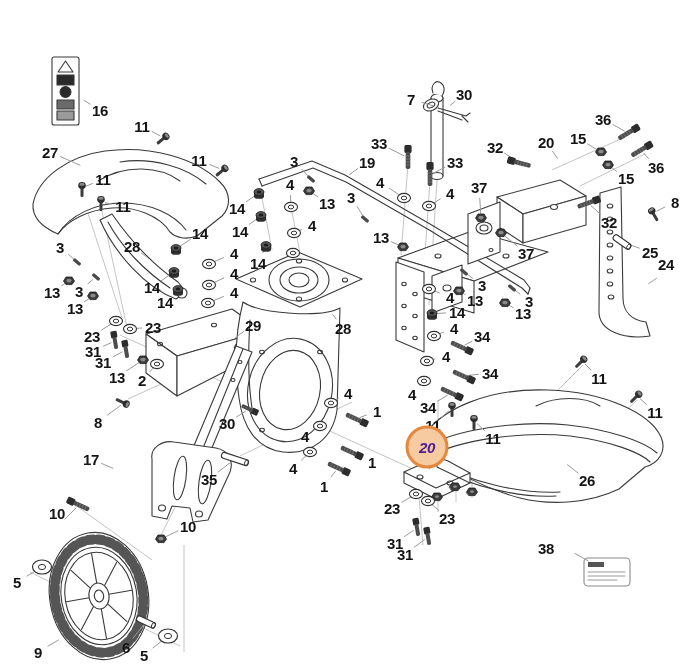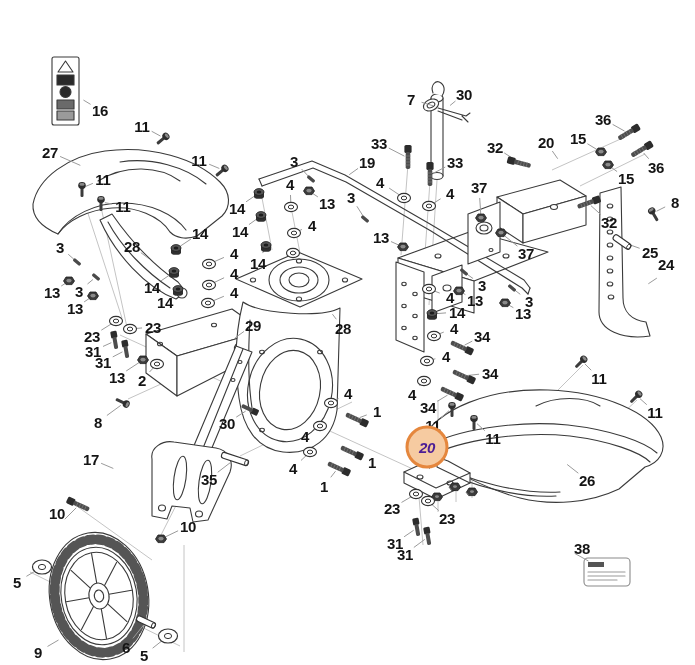--- a/index.html
+++ b/index.html
@@ -515,15 +515,15 @@
       <div class="callout" style="left: 38px; top: 652px;">9</div>
       <div class="callout" style="left: 126px; top: 647px;">6</div>
       <div class="callout" style="left: 144px; top: 655px;">5</div>
       <div class="callout" style="left: 392px; top: 508px;">23</div>
       <div class="callout" style="left: 447px; top: 518px;">23</div>
       <div class="callout" style="left: 395px; top: 543px;">31</div>
       <div class="callout" style="left: 405px; top: 554px;">31</div>
       <div class="callout" style="left: 587px; top: 480px;">26</div>
       <div class="callout" style="left: 599px; top: 378px;">11</div>
       <div class="callout" style="left: 655px; top: 412px;">11</div>
-      <div class="callout" style="left: 582px; top: 548px;">38</div>
+      <div class="callout" style="left: 546px; top: 548px;">38</div>
     </div>
 </div>
 
 </body></html>

